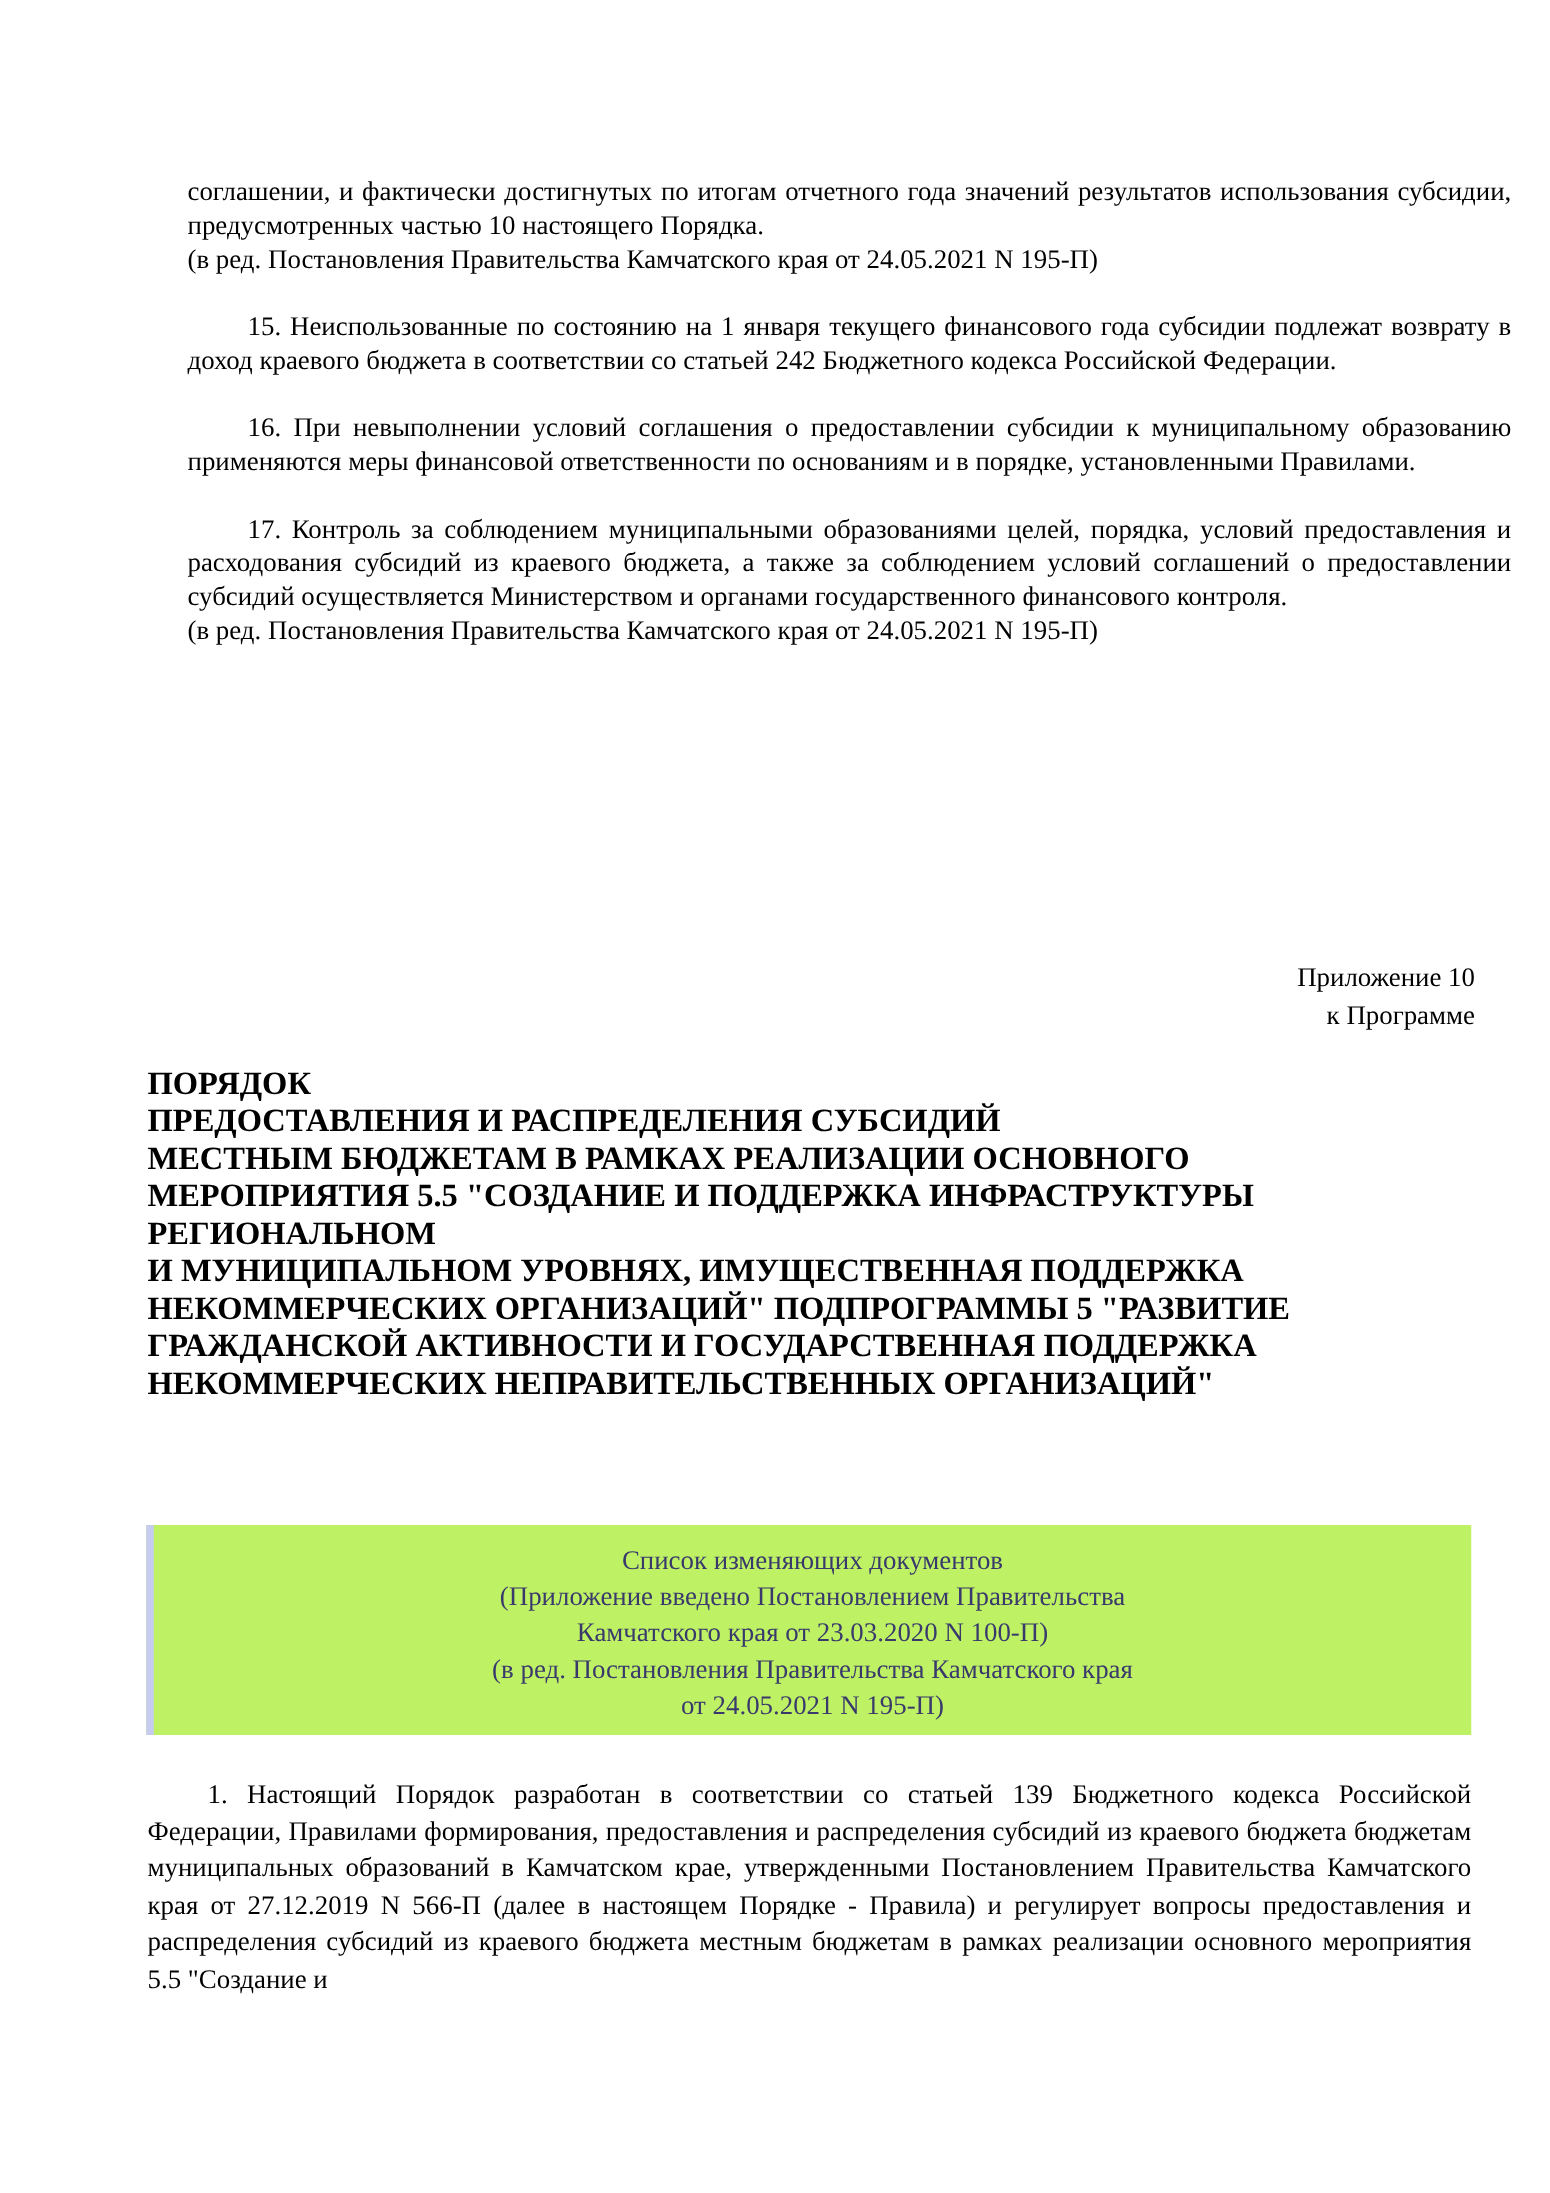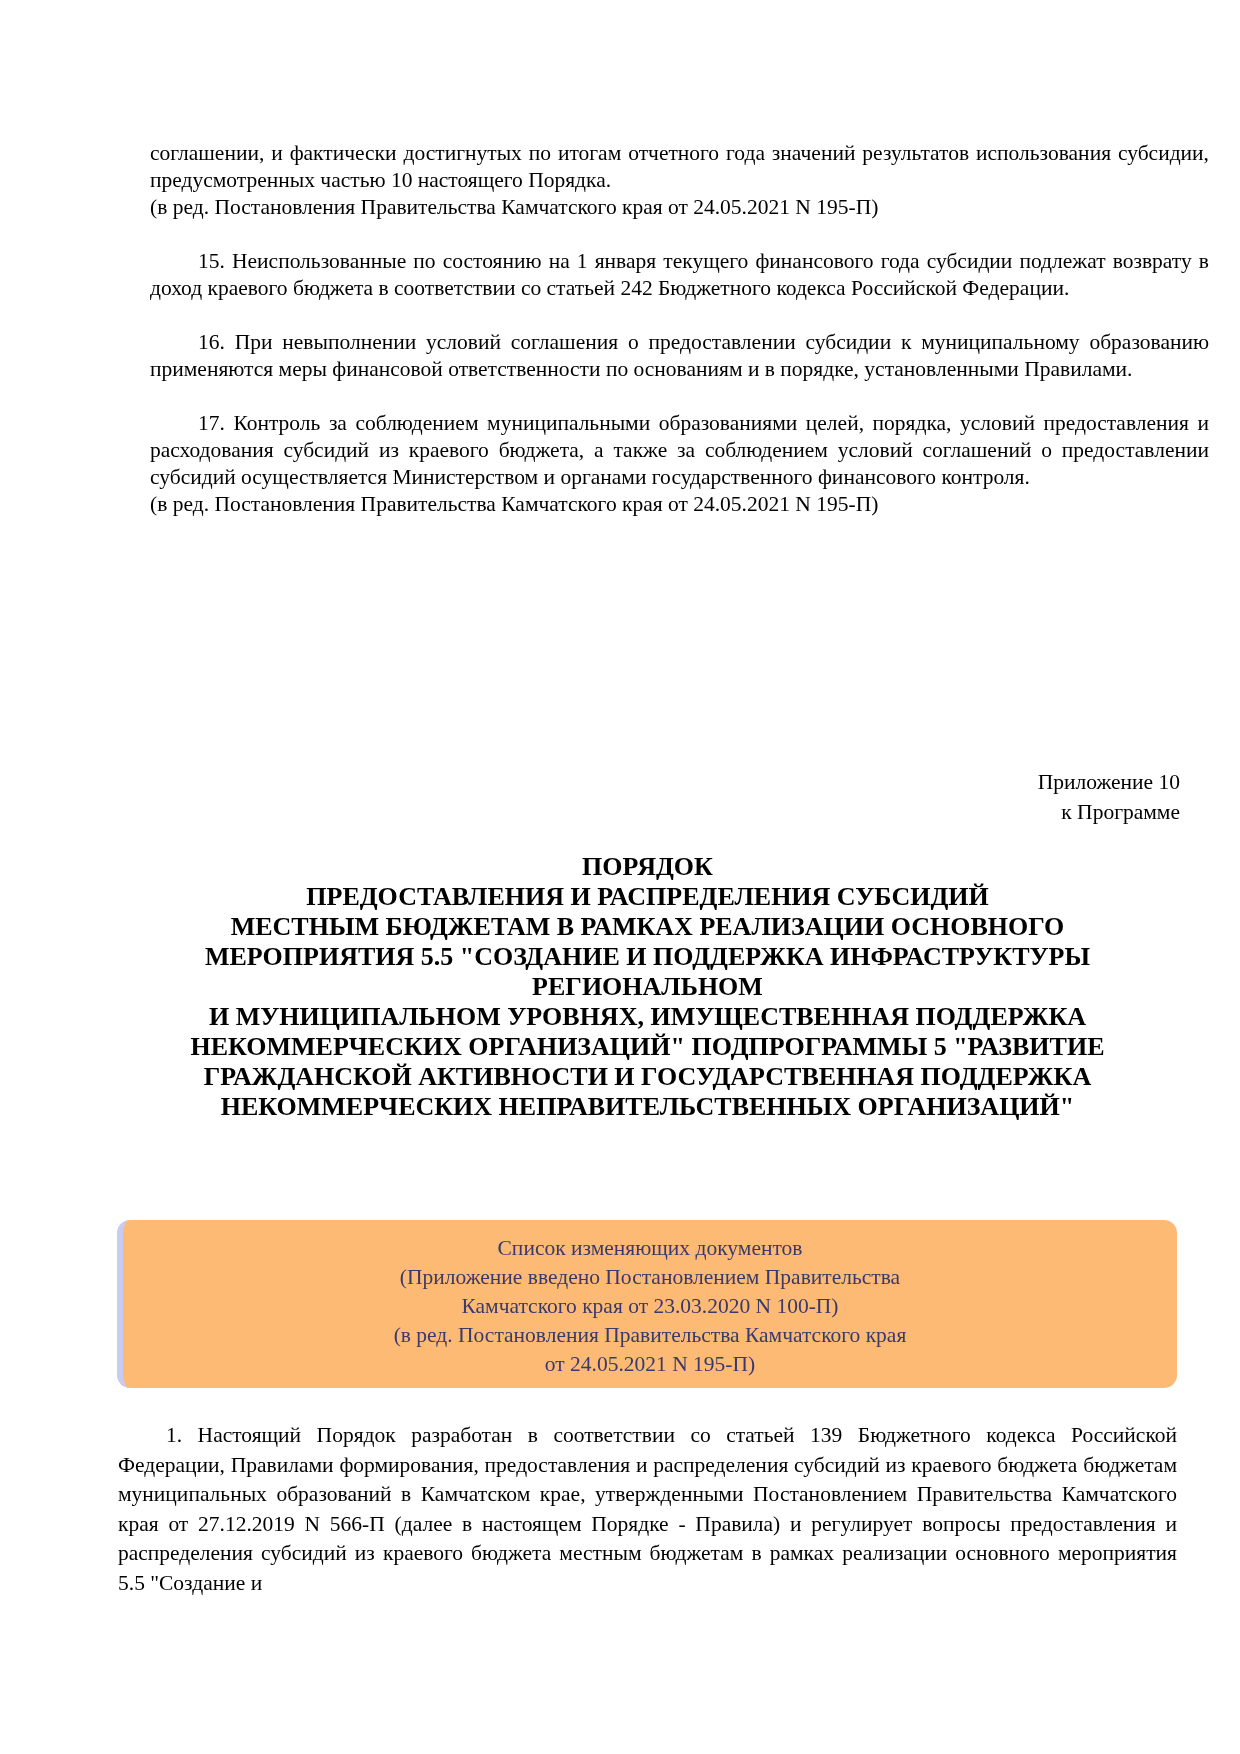--- a/index.html
+++ b/index.html
@@ -40,43 +40,41 @@
       top: 767px;
       text-align: right;
       font-size: 21.5px;
       line-height: 30px;
     }
     .title {
       position: absolute;
       left: 118px;
       width: 1059px;
       top: 852px;
-      text-align: center;
       font-weight: bold;
       font-size: 26px;
       line-height: 30px;
     }
     .title div {
       white-space: nowrap;
     }
     .changes {
       position: absolute;
       left: 117px;
       top: 1220px;
       width: 1060px;
       height: 168px;
-      background: #fdba74;
+      background: #bef264;
       border-left: 6px solid #c6cbef;
       box-sizing: border-box;
       text-align: center;
       color: #39396b;
       font-size: 21.5px;
       line-height: 29px;
       padding-top: 14px;
-      border-radius: 13px;
     }
     .body-section {
       position: absolute;
       left: 118px;
       top: 1421px;
       width: 1059px;
     }
     .body-section .p {
       line-height: 29.5px;
     }

